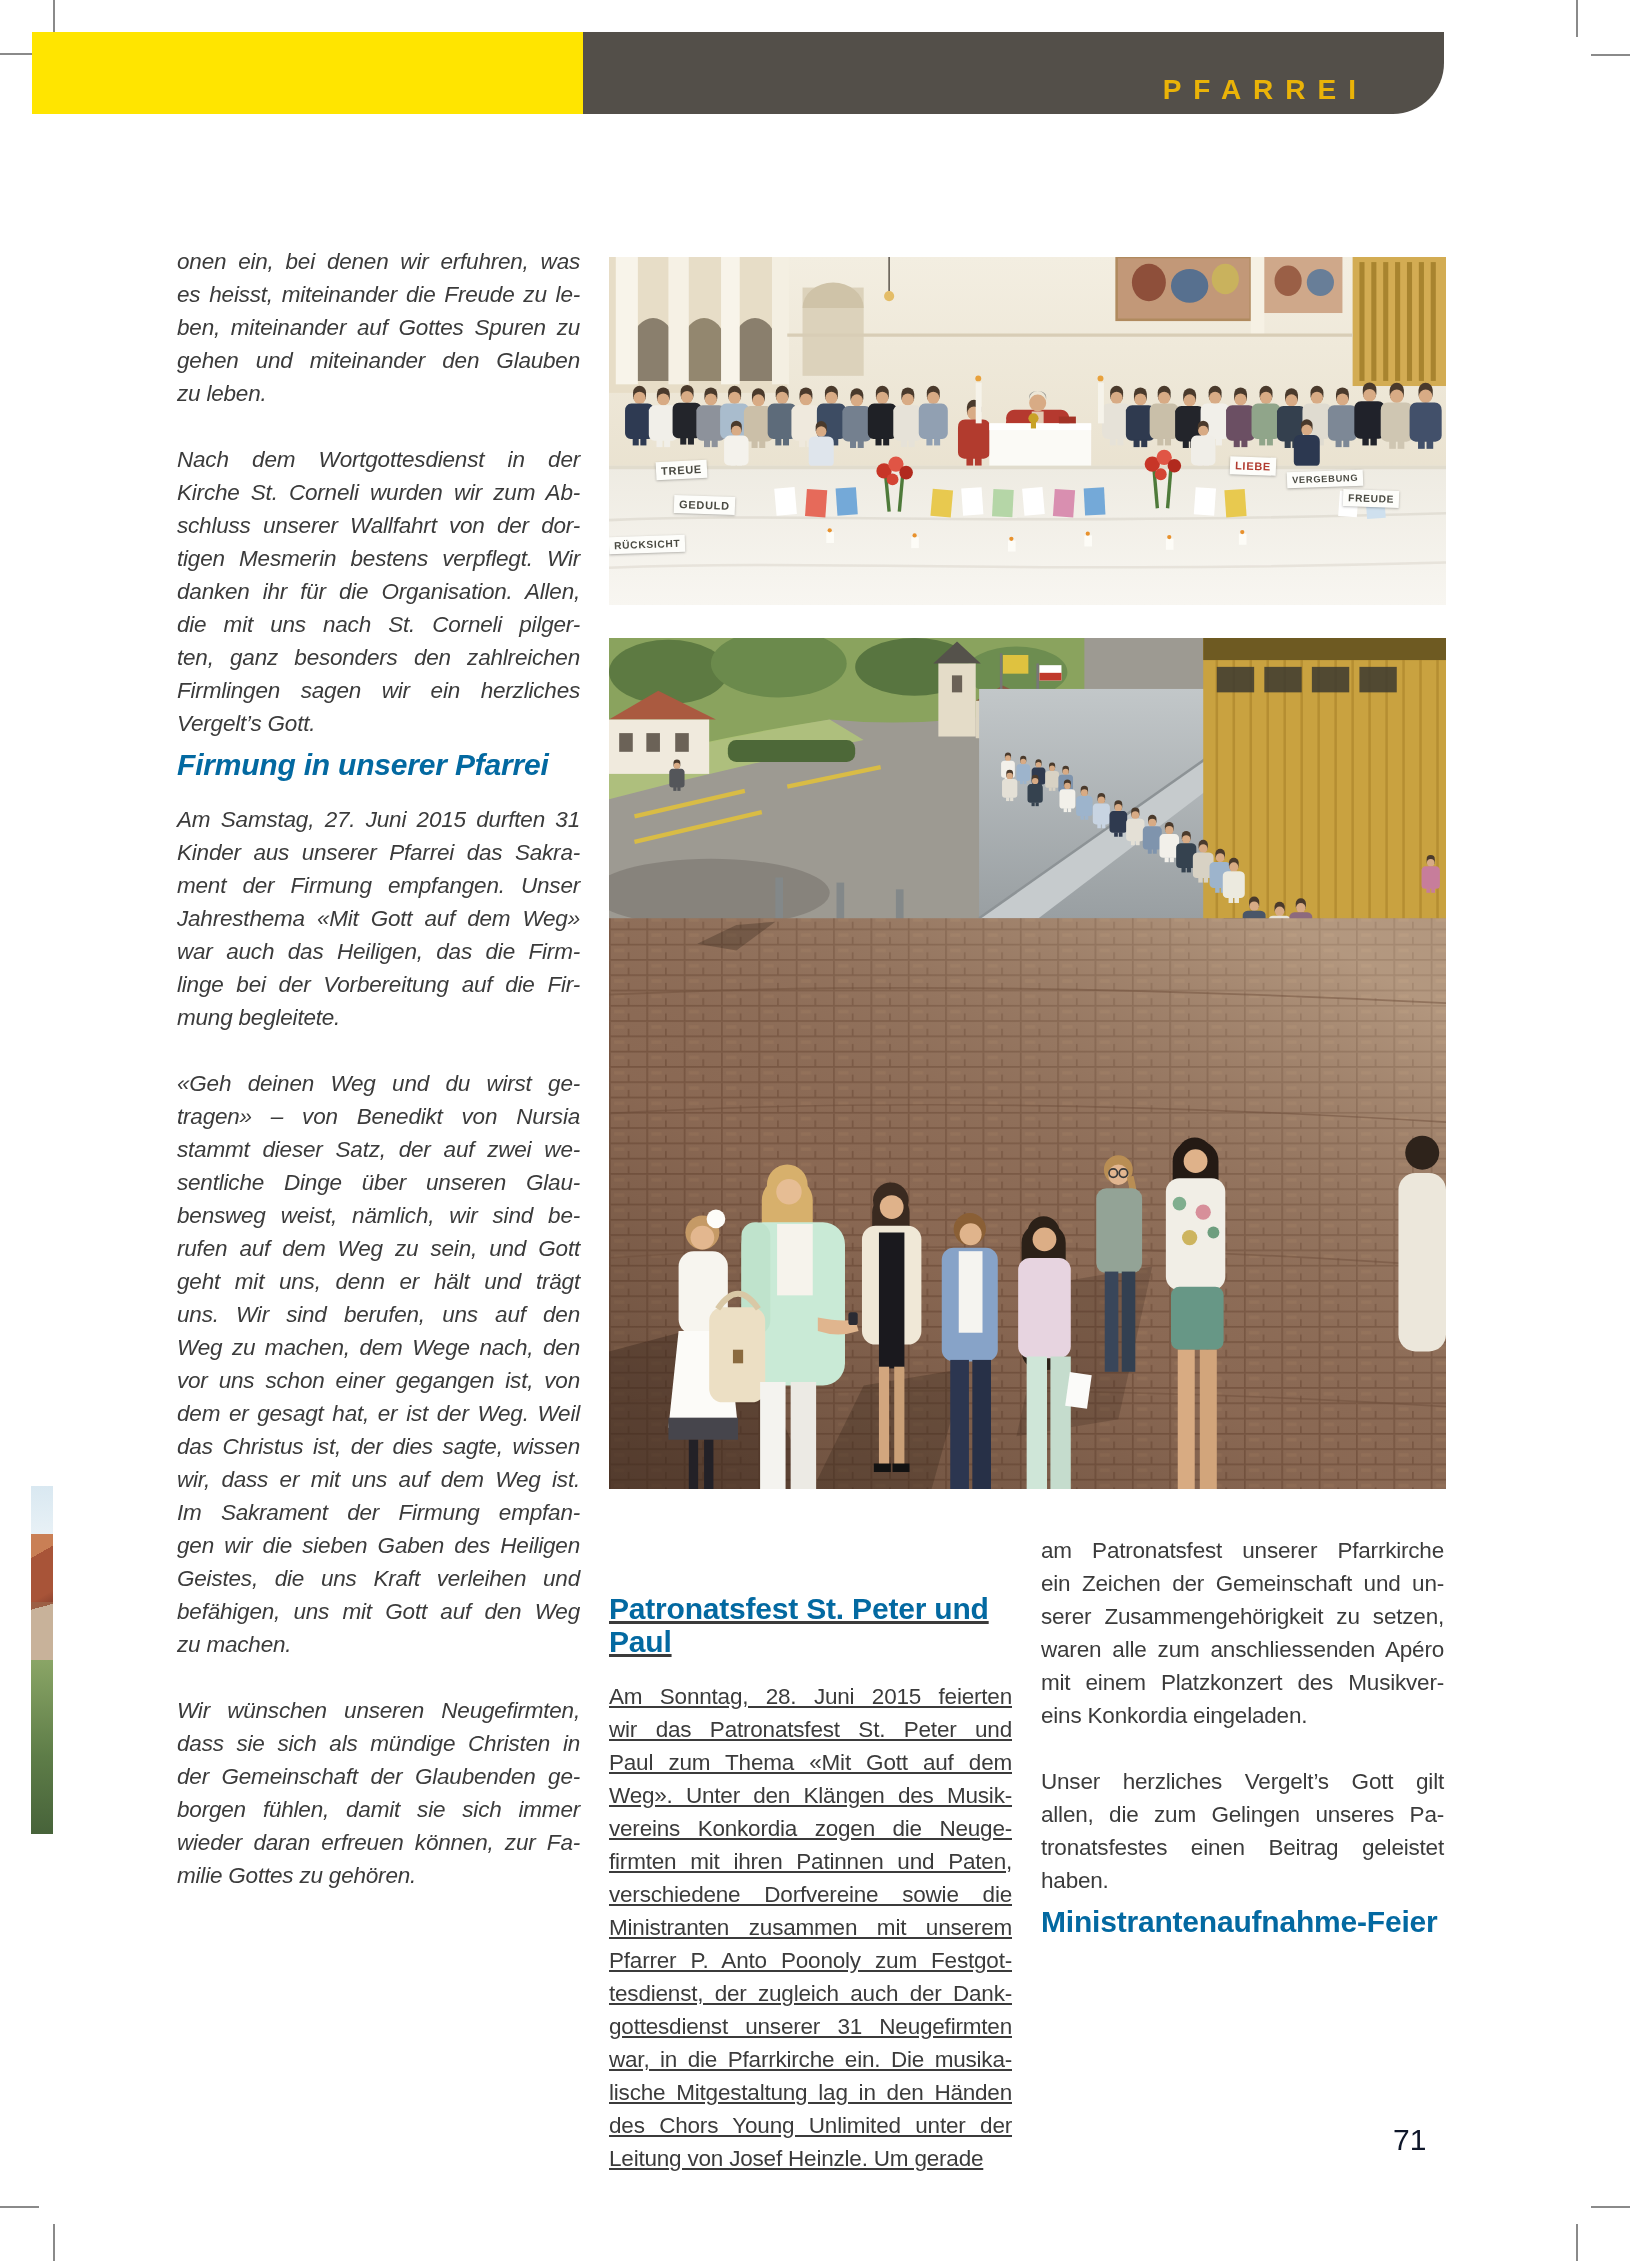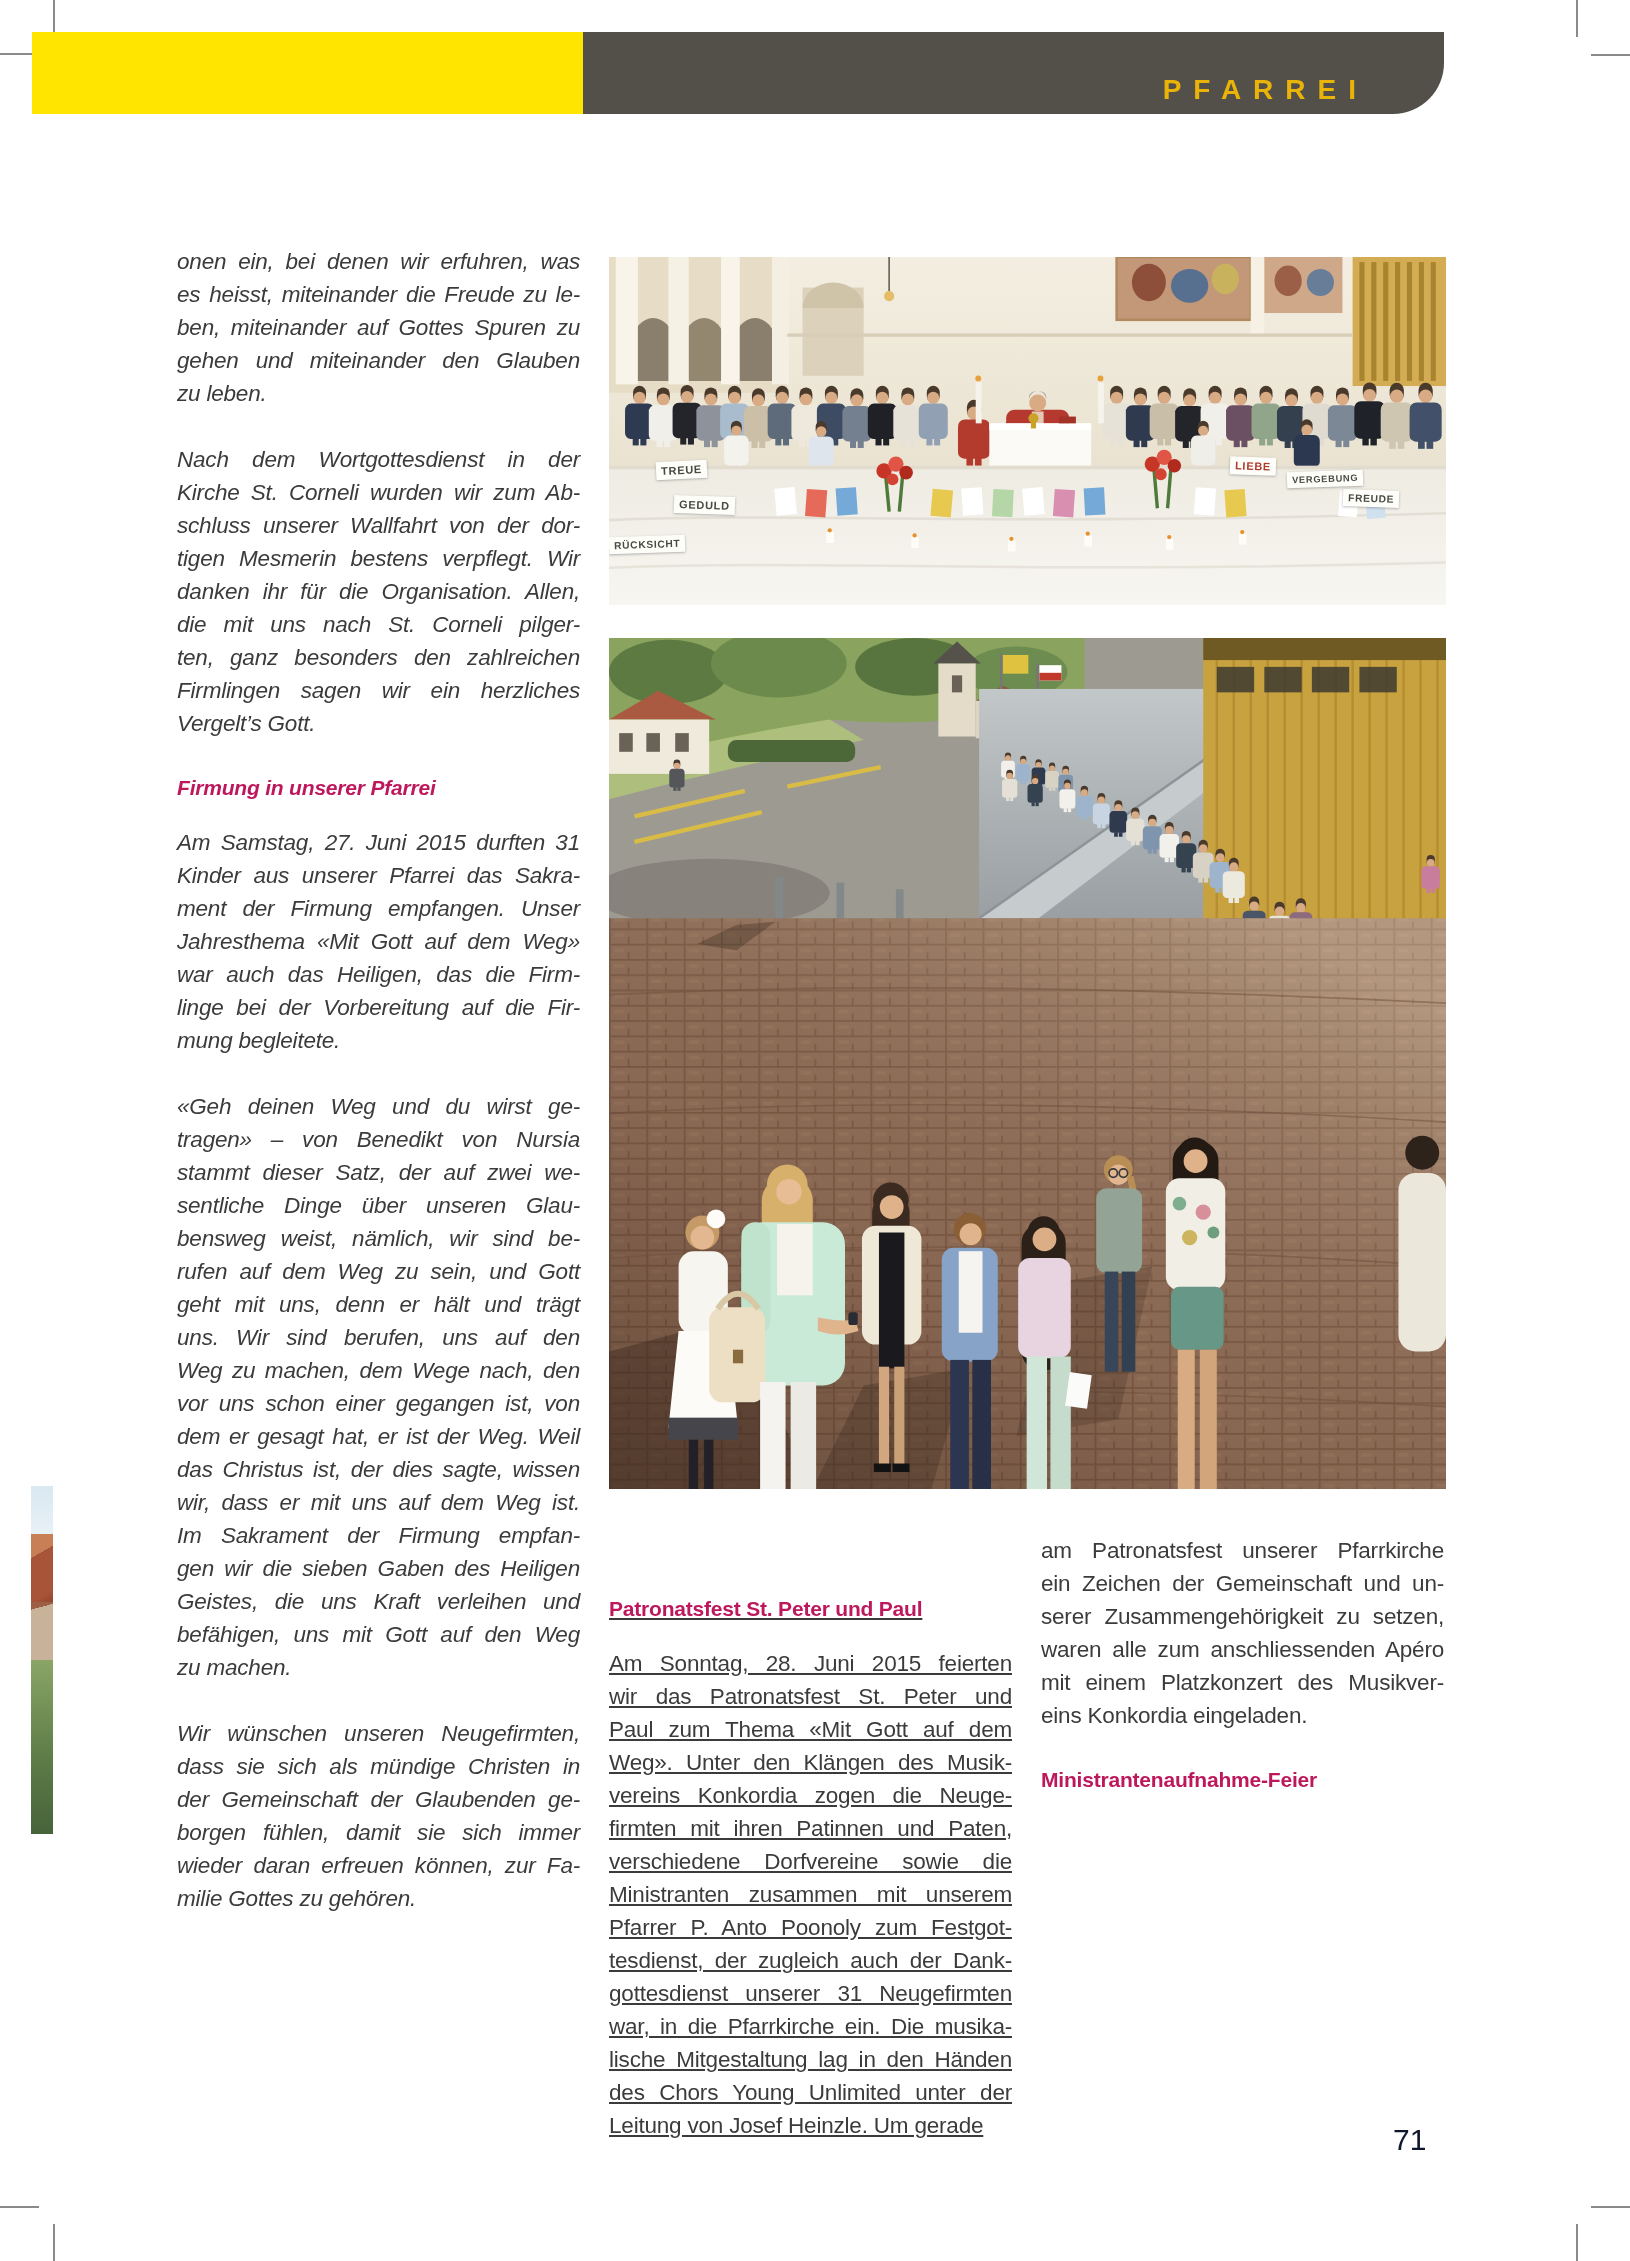--- a/index.html
+++ b/index.html
@@ -31,21 +31,21 @@
   .strip .wallseg{height:58px;background:linear-gradient(165deg,#9c5f44 0 12%,#c8b29a 12%);}
   .strip .green{height:174px;background:linear-gradient(#8aa566,#5e7d48 55%,#47633a);}
 
   
   .textcol{position:absolute;width:403px;font-size:22.5px;line-height:33px;color:#3b3b3b;letter-spacing:-0.2px;}
   .col1{left:177px;top:245px;font-style:italic;}
   .col2{left:609px;top:1592px;text-decoration:underline;}
   .col3{left:1041px;top:1534px;}
   .para{margin:0;}
   .gap{margin-top:33px;}
-  .head{font-size:21px;font-weight:bold;color:#be185d;margin:31px 0 22px 0;line-height:33px;}
+  .head{font-size:30px;font-weight:bold;color:#0369a1;margin:8px 0 22px 0;line-height:33px;}
   .head.first{margin-top:0;}
   .ln{text-align:justify;text-align-last:justify;-moz-text-align-last:justify;}
   .ln-last{text-align-last:left;-moz-text-align-last:left;}
 
   .pagenum{position:absolute;left:1393px;top:2125px;font-size:30px;color:#0f172a;line-height:1;}
 </style>
 </head>
 <body>
 
 <div class="page">
@@ -537,18 +537,24 @@
 
   <div class="textcol col3">
     <div class="para">
         <div class="ln">am Patronatsfest unserer Pfarrkirche</div>
         <div class="ln">ein Zeichen der Gemeinschaft und un-</div>
         <div class="ln">serer Zusammengehörigkeit zu setzen,</div>
         <div class="ln">waren alle zum anschliessenden Apéro</div>
         <div class="ln">mit einem Platzkonzert des Musikver-</div>
         <div class="ln ln-last">eins Konkordia eingeladen.</div>
       </div>
+    <div class="para gap">
+        <div class="ln">Unser herzliches Vergelt’s Gott gilt</div>
+        <div class="ln">allen, die zum Gelingen unseres Pa-</div>
+        <div class="ln">tronatsfestes einen Beitrag geleistet</div>
+        <div class="ln ln-last">haben.</div>
+      </div>
     <h3 class="head">Ministrantenaufnahme-Feier</h3>
   </div>
 
   <div class="pagenum">71</div>
 </div>
 
 
 </body></html>

